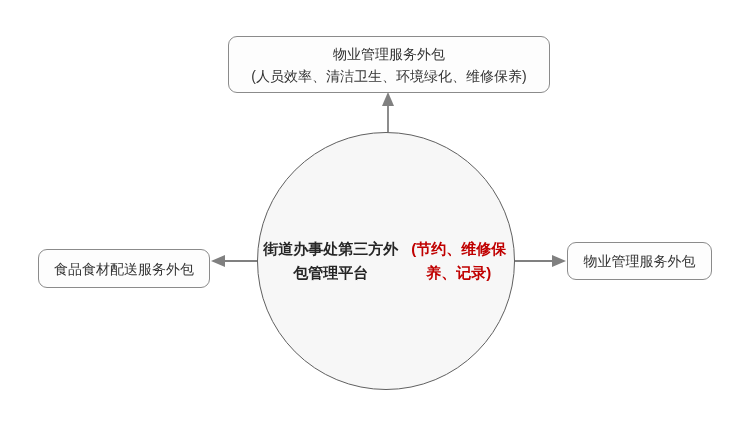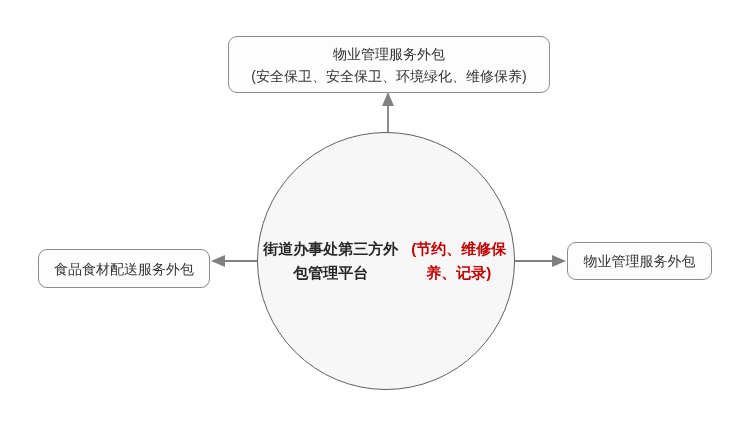--- a/index.html
+++ b/index.html
@@ -94,21 +94,21 @@
 
     <line x1="260" y1="261" x2="224" y2="261" stroke-width="1.8" stroke="#808080"></line>
     <polygon points="211,261 225,255 225,267" fill="#808080"></polygon>
 
     <line x1="513" y1="261" x2="553" y2="261" stroke-width="1.8" stroke="#808080"></line>
     <polygon points="566,261 552,255 552,267" fill="#808080"></polygon>
   </svg>
 
   <div class="node node-top">
     <div>物业管理服务外包</div>
-    <div>(安全保卫、安全保卫、环境绿化、维修保养)</div>
+    <div>(人员效率、清洁卫生、环境绿化、维修保养)</div>
   </div>
 
   <div class="node node-left">
     <div>食品食材配送服务外包</div>
   </div>
 
   <div class="node node-right">
     <div>物业管理服务外包</div>
   </div>
 

